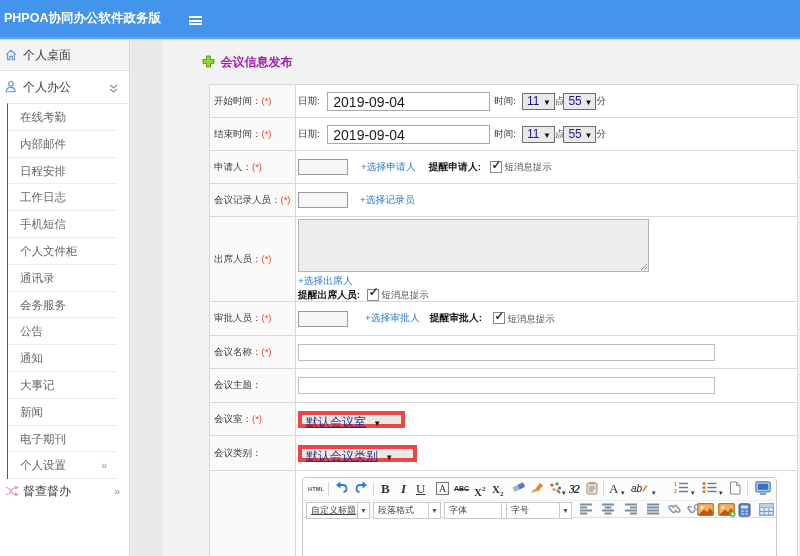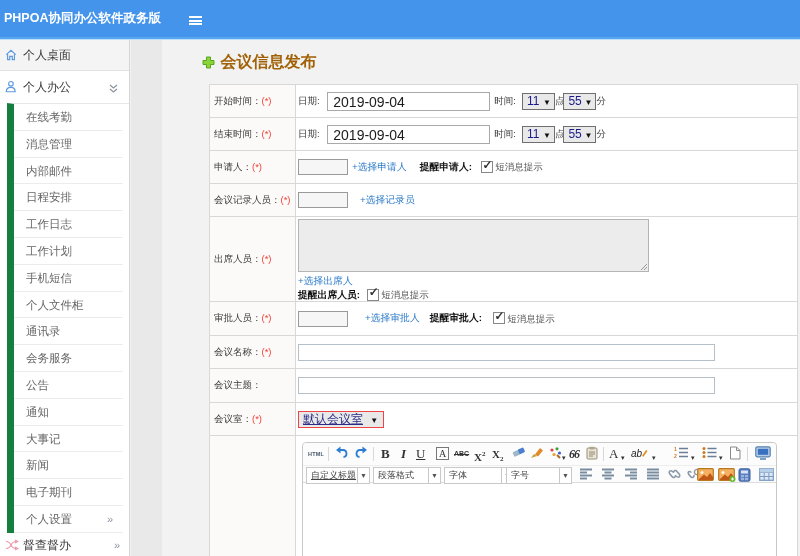--- a/index.html
+++ b/index.html
@@ -15,50 +15,50 @@
 
 #side { position:absolute; left:0; top:40px; width:130px; height:516px; background:#fff; border-right:1px solid #d5d5d5; }
 #strip { position:absolute; left:131px; top:40px; width:31px; height:516px; background:#e9e9e9; }
 .titem { position:relative; font-size:12px; color:#3c3c3c; padding-left:23px; }
 .titem > svg { position:absolute; left:5px; }
 #it1 { height:30.5px; line-height:30px; background:#f4f4f4; border-bottom:1px solid #e2e2e2; }
 #it1 > svg { top:9px; }
 #it2 { height:32.5px; line-height:32px; }
 #it2 > svg { top:9px; }
 .chev { position:absolute; top:0; line-height:0; } .chev svg { display:block; }
-#sub { margin-left:7px; border-left:7px solid #15803d; border-top:1px solid #e8e8e8; }
+#sub { margin-left:7px; border-left:1px solid #15803d; border-top:1px solid #e8e8e8; }
 #sub div { position:relative; height:26.8px; line-height:26px; font-size:11.5px; color:#666; padding-left:12px; width:109px; border-bottom:1px solid #ececec; }
 #sub div .arr { position:absolute; right:10px; top:0; color:#8a949e; font-size:11px; }
 #it3 { height:26px; line-height:24px; }
 #it3 > svg { top:6px; }
 #it3 .chev2 { position:absolute; right:9px; top:0; color:#8a949e; font-size:11px; }
 
 
 #content { position:absolute; left:162px; top:40px; width:638px; height:516px; background:#f2f2f2; }
 #ttl { position:absolute; left:40px; top:12px; height:18px; }
 #ttl .plus { vertical-align:-2px; margin-right:1px; }
-#ttl .txt { font-size:16px; font-weight:bold; color:#a16207; }
+#ttl .txt { font-size:12px; font-weight:bold; color:#a21caf; }
 
 
 #ftab { position:absolute; left:47px; top:44px; width:589px; border-collapse:collapse; background:#fff; table-layout:fixed; }
 #ftab td { border:1px solid #d8d8d8; font-size:9.5px; color:#3a3a3a; vertical-align:middle; }
 #ftab td.lbl { width:86px; background:#fbfaf8; padding-left:4px; }
 #ftab td.val { padding-left:2px; }
 .req { color:#f23d33; }
 .lnk { color:#2878c8; font-size:9.8px; text-decoration:none; }
 .blb { font-weight:bold; color:#111; font-size:9.8px; }
 .gray { color:#555; font-size:9.5px; }
 .cbx { display:inline-block; width:12px; height:12px; border:1px solid #888; background:#fff; position:relative; vertical-align:-3px; }
 .cbx:after { content:"\2713"; position:absolute; left:1px; top:-4px; font-size:12px; font-weight:bold; color:#333; }
 .inp-s { display:inline-block; width:50px; height:16px; background:#f6f6f6; border:1px solid #9a9a9a; vertical-align:middle; }
 .inp-l { display:inline-block; width:417px; height:17px; background:#fff; border:1px solid #b4bfc8; vertical-align:middle; }
 .dinp { display:inline-block; width:163px; height:19px; background:#fff; border:1px solid #a9a9a9; font-size:14px; color:#1c1c1c; padding:1px 0 0 5px; vertical-align:middle; line-height:16px; }
 .sel { display:inline-block; width:33px; height:17px; background:#e9e9e9; border:1px solid #6f6f6f; color:#1a1a8c; font-size:12px; line-height:15px; padding-left:4px; vertical-align:middle; }
 .sel .ar { font-size:8px; color:#111; float:right; margin:1px 3px 0 0; }
-.sel2 { display:inline-block; height:17px; background:#e9e9e9; border:1px solid #ef4444; color:#2b2b86; font-size:12px; line-height:15px; padding:0 5px 0 4px; vertical-align:middle; }
+.sel2 { display:inline-block; height:17px; background:#e9e9e9; border:4px solid #ef4444; color:#2b2b86; font-size:12px; line-height:15px; padding:0 20px 0 4px; vertical-align:middle; }
 .sel2 .ar { font-size:8px; color:#111; margin-left:4px; }
 .txa { display:block; width:351px; height:53px; background:#ececec; border:1px solid #b4b4b4; margin-top:2px; }
 
 
 #ed { position:relative; margin:6px 0 0 4px; width:475px; height:120px; border:1px solid #c9c9c9; border-radius:4px; background:#fff; }
 #tb1 { height:23px; background:#fcfcfc; border-bottom:1px solid #eee; border-radius:4px 4px 0 0; position:relative; }
 #tb2 { height:17px; background:#fcfcfc; border-bottom:1px solid #ddd; position:relative; }
 #tb1 span, #tb2 span { position:absolute; display:inline-block; }
 .ticon { top:3px; height:16px; line-height:16px; text-align:center; font-size:12px; color:#333; }
 .tsep { top:4px; width:1px; height:14px; background:#d8d8d8; }
@@ -93,25 +93,23 @@
         </svg>
       个人办公
       <span class="chev" style="right:10px; top:13px;">
         <svg width="11" height="10" viewBox="0 0 11 10">
             <path d="M2 1 L5.5 4 L9 1 M2 5 L5.5 8 L9 5" fill="none" stroke="#8a949e" stroke-width="1.2"></path>
           </svg>
       </span>
     </div>
     <div id="sub">
       <div>在线考勤</div>
-      <div>消息管理</div>
       <div>内部邮件</div>
       <div>日程安排</div>
       <div>工作日志</div>
-      <div>工作计划</div>
       <div>手机短信</div>
       <div>个人文件柜</div>
       <div>通讯录</div>
       <div>会务服务</div>
       <div>公告</div>
       <div>通知</div>
       <div>大事记</div>
       <div>新闻</div>
       <div>电子期刊</div>
       <div>个人设置<span class="arr">»</span></div>
@@ -139,21 +137,21 @@
           <tr style="height:33px">
         <td class="lbl">开始时间：<span class="req">(*)</span></td>
         <td class="val">日期: <span class="dinp" style="margin-left:5px">2019-09-04</span><span style="margin-left:4px">时间:</span><span class="sel" style="margin-left:6px">11<span class="ar">▼</span></span>点<span class="sel" style="margin-left:-1px">55<span class="ar">▼</span></span>分</td>
       </tr>
       <tr style="height:33px">
         <td class="lbl">结束时间：<span class="req">(*)</span></td>
         <td class="val">日期: <span class="dinp" style="margin-left:5px">2019-09-04</span><span style="margin-left:4px">时间:</span><span class="sel" style="margin-left:6px">11<span class="ar">▼</span></span>点<span class="sel" style="margin-left:-1px">55<span class="ar">▼</span></span>分</td>
       </tr>
       <tr style="height:33px">
         <td class="lbl">申请人：<span class="req">(*)</span></td>
-        <td class="val"><span class="inp-s"></span><a class="lnk" style="margin-left:4px">+选择申请人</a><span class="blb" style="margin-left:13px">提醒申请人:</span> <span class="cbx" style="margin-left:6px"></span> <span class="gray">短消息提示</span></td>
+        <td class="val"><span class="inp-s"></span><a class="lnk" style="margin-left:13px">+选择申请人</a><span class="blb" style="margin-left:13px">提醒申请人:</span> <span class="cbx" style="margin-left:6px"></span> <span class="gray">短消息提示</span></td>
       </tr>
       <tr style="height:33px">
         <td class="lbl">会议记录人员：<span class="req">(*)</span></td>
         <td class="val"><span class="inp-s"></span><a class="lnk" style="margin-left:12px">+选择记录员</a></td>
       </tr>
       <tr style="height:76px">
         <td class="lbl">出席人员：<span class="req">(*)</span></td>
         <td class="val">
           <span class="txa" style="position:relative">
                 <svg style="position:absolute; right:0; bottom:0" width="8" height="8" viewBox="0 0 8 8">
@@ -173,20 +171,24 @@
         <td class="val"><span class="inp-l"></span></td>
       </tr>
       <tr style="height:34px">
         <td class="lbl">会议主题：</td>
         <td class="val"><span class="inp-l"></span></td>
       </tr>
       <tr style="height:33px">
         <td class="lbl">会议室：<span class="req">(*)</span></td>
         <td class="val"><span class="sel2"><u>默认会议室</u> <span class="ar">▼</span></span></td>
       </tr>
+      <tr style="height:35px">
+        <td class="lbl">会议类别：</td>
+        <td class="val"><span class="sel2"><u>默认会议类别</u> <span class="ar">▼</span></span></td>
+      </tr>
       <tr style="height:120px">
         <td class="lbl">&nbsp;</td>
         <td class="val" style="vertical-align:top;">
           <div id="ed">
             <div id="tb1">
               <span class="ticon" style="left:5px; font-size:5.5px; font-weight:bold; color:#47586b; letter-spacing:0.2px;">HTML</span>
               <span class="tsep" style="left:25px"></span>
               <span class="ticon" style="left:32px"><svg width="13" height="12" viewBox="0 0 13 12">
                       <path d="M5.5 0.5 L5.5 7.5 L1 4 Z" fill="#2d7dd2"></path>
                       <path d="M4.5 4 L8 4 C10.5 4 11.5 5.8 11.5 7.8 C11.5 9.8 10.5 11 8.5 11" fill="none" stroke="#2d7dd2" stroke-width="1.8"></path>
@@ -212,21 +214,21 @@
                       <path d="M5 8.5 L10 2 L13 4.5 L8 10.5 Z" fill="#e08a28"></path>
                     </svg></span>
               <span class="ticon" style="left:245px"><svg width="14" height="13" viewBox="0 0 14 13">
                       <circle cx="4" cy="4" r="1.6" fill="#e04040"></circle>
                       <circle cx="9" cy="2.8" r="1.6" fill="#40a040"></circle>
                       <circle cx="11.5" cy="7" r="1.6" fill="#4060d0"></circle>
                       <circle cx="6" cy="8.5" r="1.6" fill="#e0a030"></circle>
                       <path d="M9 9 L12 12" stroke="#b06820" stroke-width="2"></path>
                     </svg></span>
               <span class="ticon" style="left:259px; top:7px; font-size:7px; color:#333;">▾</span>
-              <span class="ticon serif" style="left:266px; font-size:12px; font-style:italic; letter-spacing:-1px;">66</span>
+              <span class="ticon serif" style="left:266px; font-size:12px; font-style:italic; letter-spacing:-1px;">32</span>
               <span class="ticon" style="left:283px"><svg width="12" height="14" viewBox="0 0 12 14">
                       <rect x="1" y="2" width="10" height="11" rx="1" fill="#e8e4da" stroke="#9a8f70" stroke-width="1"></rect>
                       <rect x="3.5" y="0.8" width="5" height="2.6" rx="0.8" fill="#b0a888"></rect>
                       <path d="M3 6 h6 M3 8 h6 M3 10 h4" stroke="#8a7f60" stroke-width="0.9"></path>
                     </svg></span>
               <span class="tsep" style="left:300px"></span>
               <span class="ticon serif" style="left:306px; font-size:13px; font-weight:normal;">A</span>
               <span class="ticon" style="left:318px; top:7px; font-size:7px; color:#333;">▾</span>
               <span class="ticon" style="left:328px; font-size:10px; font-style:italic; color:#222;">ab<svg width="7" height="9" viewBox="0 0 7 9" style="margin-left:-1px">
                       <path d="M1 8 L5 2 L6.5 3 L2.5 8.8 Z" fill="#e09020"></path>

